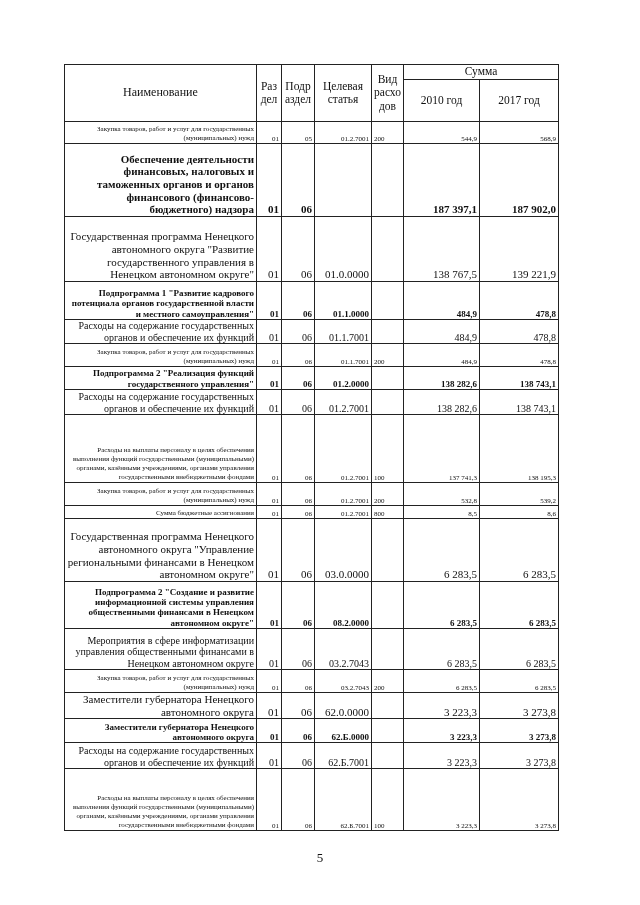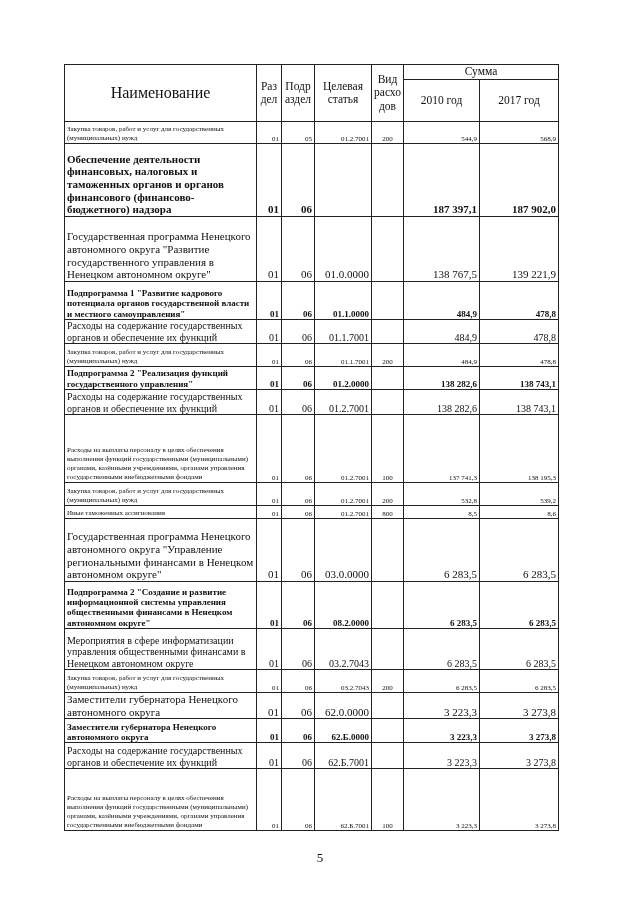--- a/index.html
+++ b/index.html
@@ -5,24 +5,24 @@
   html, body { margin: 0; padding: 0; background: #ffffff; }
   body { width: 640px; height: 905px; position: relative; overflow: hidden;
          font-family: "Liberation Serif", "DejaVu Serif", serif; color: #111; }
   table.budget { position: absolute; left: 64px; top: 64px; border-collapse: collapse;
                  table-layout: fixed; width: 494px; }
   table.budget td, table.budget th { border: 1px solid #222; padding: 0 2px; vertical-align: bottom;
                  overflow: hidden; line-height: 1.15; }
   table.budget th { font-weight: normal; text-align: center; vertical-align: middle; font-size: 11.5px; }
   th.sum-head { font-size: 11.5px; height: 14px; }
   th.year { font-size: 12px; }
-  td.name { text-align: left; }
+  td.name { text-align: right; }
   td.code { text-align: right; }
   td.tgt { text-align: right; }
-  td.vid { text-align: center; }
+  td.vid { text-align: left; }
   td.num { text-align: right; }
   tr.s-tiny td { font-size: 7px; }
   tr.s-small td { font-size: 9px; }
   tr.s-med td { font-size: 10px; margin-top: 32px; }
   tr.s-large td { font-size: 11px; }
   tr.bold td { font-weight: bold; }
   tr.s-tiny td.name { line-height: 1.3; }
   .page-num { position: absolute; left: 0; width: 640px; top: 850px; text-align: center;
               font-size: 13px; }
 </style>
@@ -34,21 +34,21 @@
     <col style="width:192px">
       <col style="width:25px">
       <col style="width:33px">
       <col style="width:57px">
       <col style="width:32px">
       <col style="width:76px">
       <col style="width:79px">
   </colgroup>
   <thead>
     <tr style="height:15px">
-      <th rowspan="2" style="font-size:16px">Наименование</th>
+      <th rowspan="2" style="font-size:12px">Наименование</th>
       <th rowspan="2">Раз дел</th>
       <th rowspan="2">Подр аздел</th>
       <th rowspan="2">Целевая статья</th>
       <th rowspan="2">Вид расхо дов</th>
       <th colspan="2" class="sum-head">Сумма</th>
     </tr>
     <tr style="height:42px">
       <th class="year">2010 год</th>
       <th class="year">2017 год</th>
     </tr>
@@ -138,21 +138,21 @@
       <tr class="s-tiny" style="height: 23px;">
         <td class="name">Закупка товаров, работ и услуг для государственных (муниципальных) нужд</td>
         <td class="code">01</td>
         <td class="code">06</td>
         <td class="tgt">01.2.7001</td>
         <td class="vid">200</td>
         <td class="num">532,8</td>
         <td class="num">539,2</td>
       </tr>
       <tr class="s-tiny" style="height: 13px;">
-        <td class="name">Иные таможенных ассигнования</td>
+        <td class="name">Сумма бюджетные ассигнования</td>
         <td class="code">01</td>
         <td class="code">06</td>
         <td class="tgt">01.2.7001</td>
         <td class="vid">800</td>
         <td class="num">8,5</td>
         <td class="num">8,6</td>
       </tr>
       <tr class="s-large" style="height: 63px; padding-left: 16px;">
         <td class="name">Государственная программа Ненецкого автономного округа "Управление региональными финансами в Ненецком автономном округе"</td>
         <td class="code">01</td>

